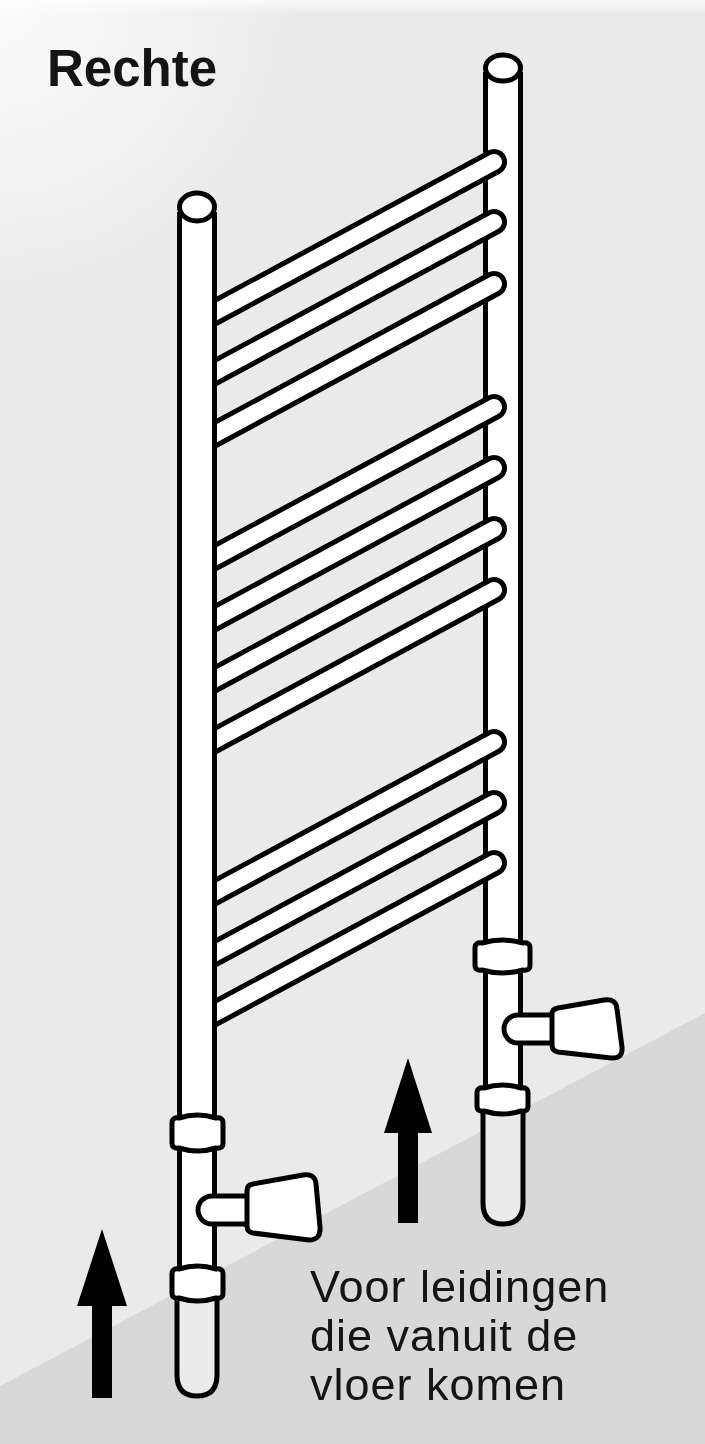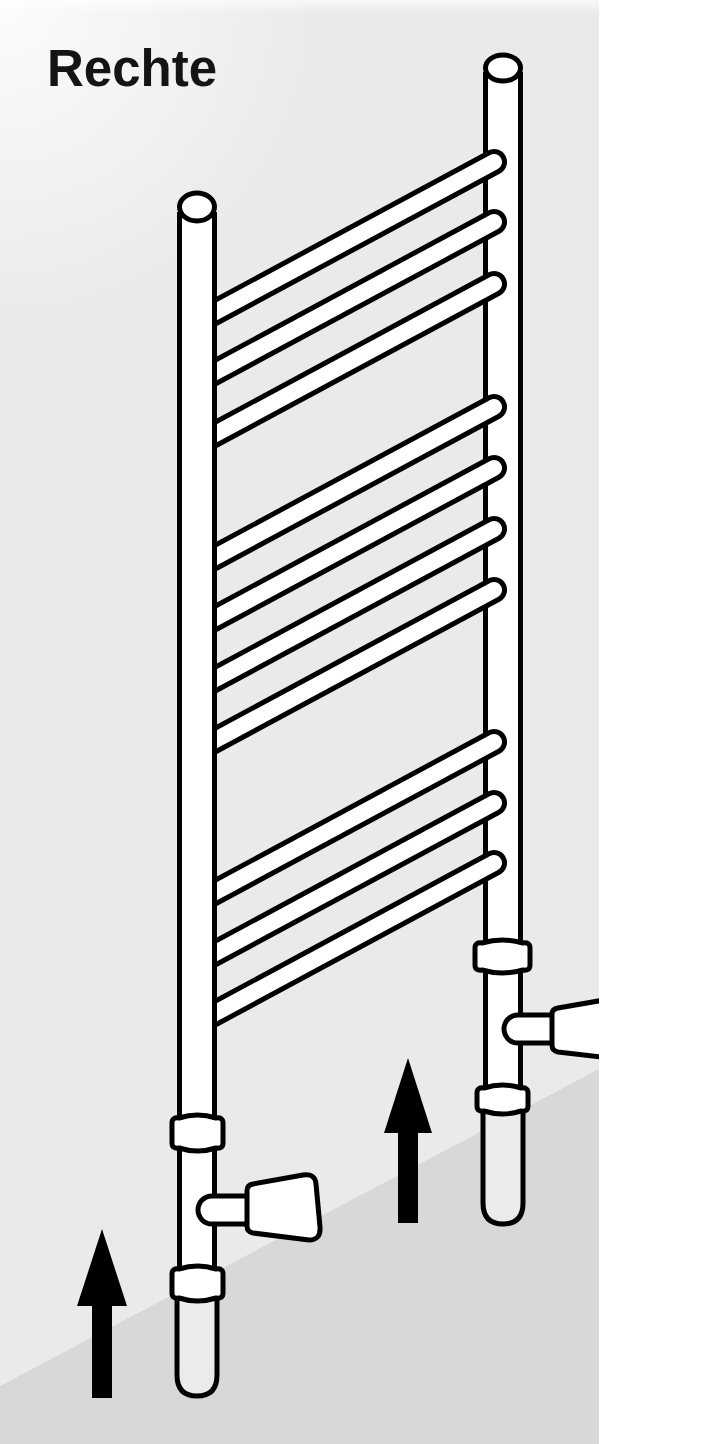--- a/index.html
+++ b/index.html
@@ -2,21 +2,21 @@
 <html style="--bg-top: #eaeaea; --bg-bottom: #d8d8d8; --ink: #000000; --paper: #ffffff; --pipe-gray: #ebebeb; --text: #141414;"><head>
 <meta charset="utf-8">
 <style>
   :root{
     --bg-top:#eaeaea; --bg-bottom:#d8d8d8; --ink:#000000;
     --paper:#ffffff; --pipe-gray:#ebebeb; --text:#141414;
   }
   html,body{margin:0;padding:0;}
   body{background:#ffffff;font-family:"Liberation Sans",sans-serif;}
   .canvas{
-    position:relative;width:599px;height:1444px;overflow:hidden;
+    position:relative;width:705px;height:1444px;overflow:hidden;
     background:var(--bg-top);
   }
   .canvas svg{position:absolute;left:0;top:0;display:block;}
   
   .wedge{fill:var(--bg-bottom);}
   .fillwhite{fill:var(--paper);}
   .edge{stroke:var(--ink);stroke-width:5;fill:none;}
   .outlined{fill:var(--paper);stroke:var(--ink);stroke-width:5;stroke-linejoin:round;}
   .rung-k{stroke:var(--ink);stroke-width:26;stroke-linecap:round;fill:none;}
   .rung-w{stroke:var(--paper);stroke-width:16;stroke-linecap:round;fill:none;}
@@ -118,14 +118,19 @@
     <path class="outlined" d="M477,1106 L477,1093 Q477,1087 484,1088 Q502.5,1082 521,1088 Q528,1087 528,1093 L528,1106 Q528,1112 521,1111 Q502.5,1117 484,1111 Q477,1112 477,1106 Z"></path>
 
     <path class="arrow" d="M102,1229 L127,1306 L112,1306 L112,1398 L92,1398 L92,1306 L77,1306 Z"></path>
     <path class="arrow" d="M408,1058 L432,1133 L418,1133 L418,1223 L398,1223 L398,1133 L384,1133 Z"></path>
   </svg>
 
   <div class="title">
     <div class="b">Rechte</div>
   </div>
 
+  <div class="caption">
+    <div>Voor leidingen</div>
+    <div>die vanuit de</div>
+    <div>vloer komen</div>
+  </div>
 
 </div>
 
 </body></html>

